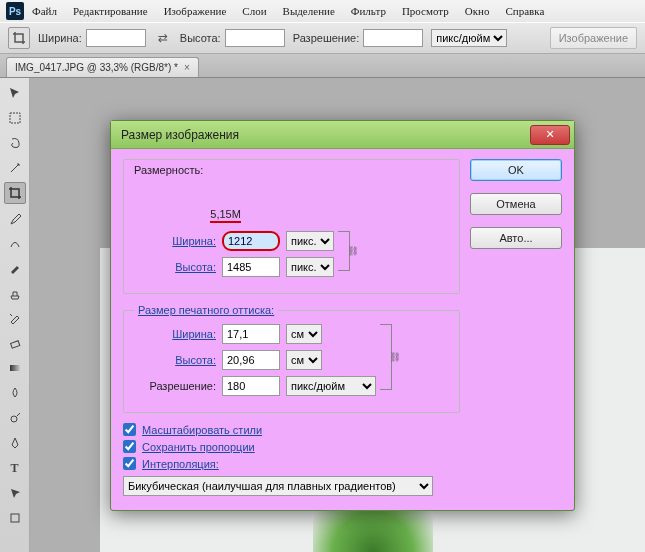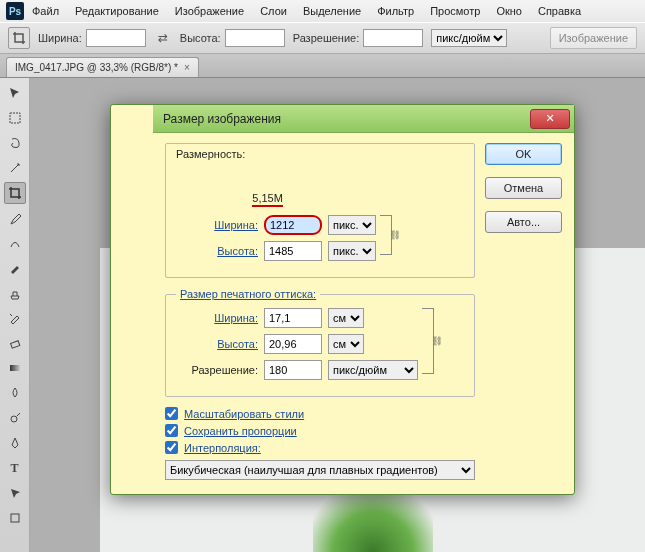--- a/index.html
+++ b/index.html
@@ -1,20 +1,20 @@
 <!DOCTYPE html>
 <html><head>
 <meta charset="utf-8">
 <style>
 * { box-sizing: border-box; margin: 0; padding: 0; font-family: "Segoe UI", Tahoma, sans-serif; }
 body { width: 645px; height: 552px; background: #fff; overflow: hidden; position: relative; }
 
 .menubar { height: 22px; background: linear-gradient(#f4f4f4,#e8e8e8); display:flex; align-items:center; padding: 0 6px; font-size: 11px; color: #222; }
 .ps-icon { width: 18px; height: 18px; background: #0a223a; color:#a1d8ff; display:flex; align-items:center; justify-content:center; font-size:10px; font-weight:bold; border-radius:2px; margin-right:0; }
-.menubar .mi { padding: 0 8px; cursor: default; }
+.menubar .mi { padding: 0 8px; cursor: default; font-family: Liberation Serif, serif; }
 
 .optionsbar { height: 32px; background: linear-gradient(#e9e9e9,#d6d6d6); border-top:1px solid #fff; border-bottom:1px solid #aaa; display:flex; align-items:center; padding:0 8px; font-size:11px; color:#333; gap:8px; }
 .opt-crop-icon { width:22px; height:22px; border:1px solid #999; background:#e0e0e0; display:flex; align-items:center; justify-content:center; border-radius:2px; }
 .optionsbar label { display:flex; align-items:center; gap:4px; }
 .optionsbar input[type=text] { width:60px; height:18px; border:1px solid #999; background:#fff; font-size:11px; padding:0 3px; }
 .optionsbar select { height:18px; font-size:11px; border:1px solid #999; }
 .swap-arrows { font-size:12px; color:#555; padding:0 4px; }
 .opt-right-btn { margin-left:auto; height:22px; border:1px solid #bbb; background:linear-gradient(#f5f5f5,#e5e5e5); font-size:11px; color:#888; padding:0 8px; border-radius:2px; }
 
 .tabbar { height:24px; background: linear-gradient(#c8c8c8,#b8b8b8); display:flex; align-items:flex-end; padding-left:6px; border-bottom:1px solid #888; }
@@ -23,21 +23,21 @@
 
 .workspace { position:absolute; top:78px; left:0; right:0; bottom:0; display:flex; }
 .toolbox { width:30px; background:linear-gradient(#e0e0e0,#d0d0d0); border-right:1px solid #aaa; display:flex; flex-direction:column; align-items:center; padding:4px 0; gap:3px; }
 .tool { width:22px; height:22px; display:flex; align-items:center; justify-content:center; border-radius:2px; color:#444; }
 .tool.active { background:#b8b8b8; border:1px solid #888; }
 .canvas-area { flex:1; background:#b0b0b0; position:relative; }
 .photo { position:absolute; left:70px; top:170px; right:0; bottom:0; background:#eceeee; }
 .photo-green { position:absolute; bottom:0; left:50%; transform:translateX(-50%); width:120px; height:80px; background: radial-gradient(circle at 50% 100%, #3a7a2a 0%, #6ab04c 40%, transparent 70%); }
 
 
-.dialog { position:absolute; left:110px; top:104px; width:465px; background:#fef9c3; border:1px solid #5a8a3a; border-radius:3px; box-shadow: 0 4px 20px rgba(0,0,0,0.5); padding-left: 42px; }
+.dialog { position:absolute; left:110px; top:120px; width:465px; background:#f0abfc; border:1px solid #5a8a3a; border-radius:3px; box-shadow: 0 4px 20px rgba(0,0,0,0.5); }
 .titlebar { height:28px; background:linear-gradient(#b8e089,#8fc760); display:flex; align-items:center; padding:0 4px 0 10px; border-bottom:1px solid #7aa850; }
 .titlebar .t { flex:1; font-size:12px; color:#222; }
 .close-btn { width:40px; height:20px; background:linear-gradient(#e27070,#c83b3b); border:1px solid #943030; border-radius:3px; display:flex; align-items:center; justify-content:center; color:#fff; font-size:11px; }
 .dialog-body { padding:10px 12px 14px 12px; display:flex; gap:10px; font-size:11px; color:#222; }
 .left-col { flex:1; }
 .right-col { width:92px; display:flex; flex-direction:column; gap:12px; }
 .btn { height:22px; border:1px solid #888; background:linear-gradient(#f8f8f8,#e2e2e2); border-radius:3px; font-size:11px; display:flex; align-items:center; justify-content:center; }
 .btn.ok { border:1px solid #3b8ac7; background:linear-gradient(#e8f4ff,#c8e4ff); box-shadow: inset 0 0 0 1px #9fd0ff; }
 fieldset { border:1px solid #bbb; border-radius:2px; padding:8px 10px 10px 10px; margin-bottom:10px; position:relative; }
 legend { font-size:11px; padding:0 4px; color:#1a4a9a; text-decoration:underline; }

